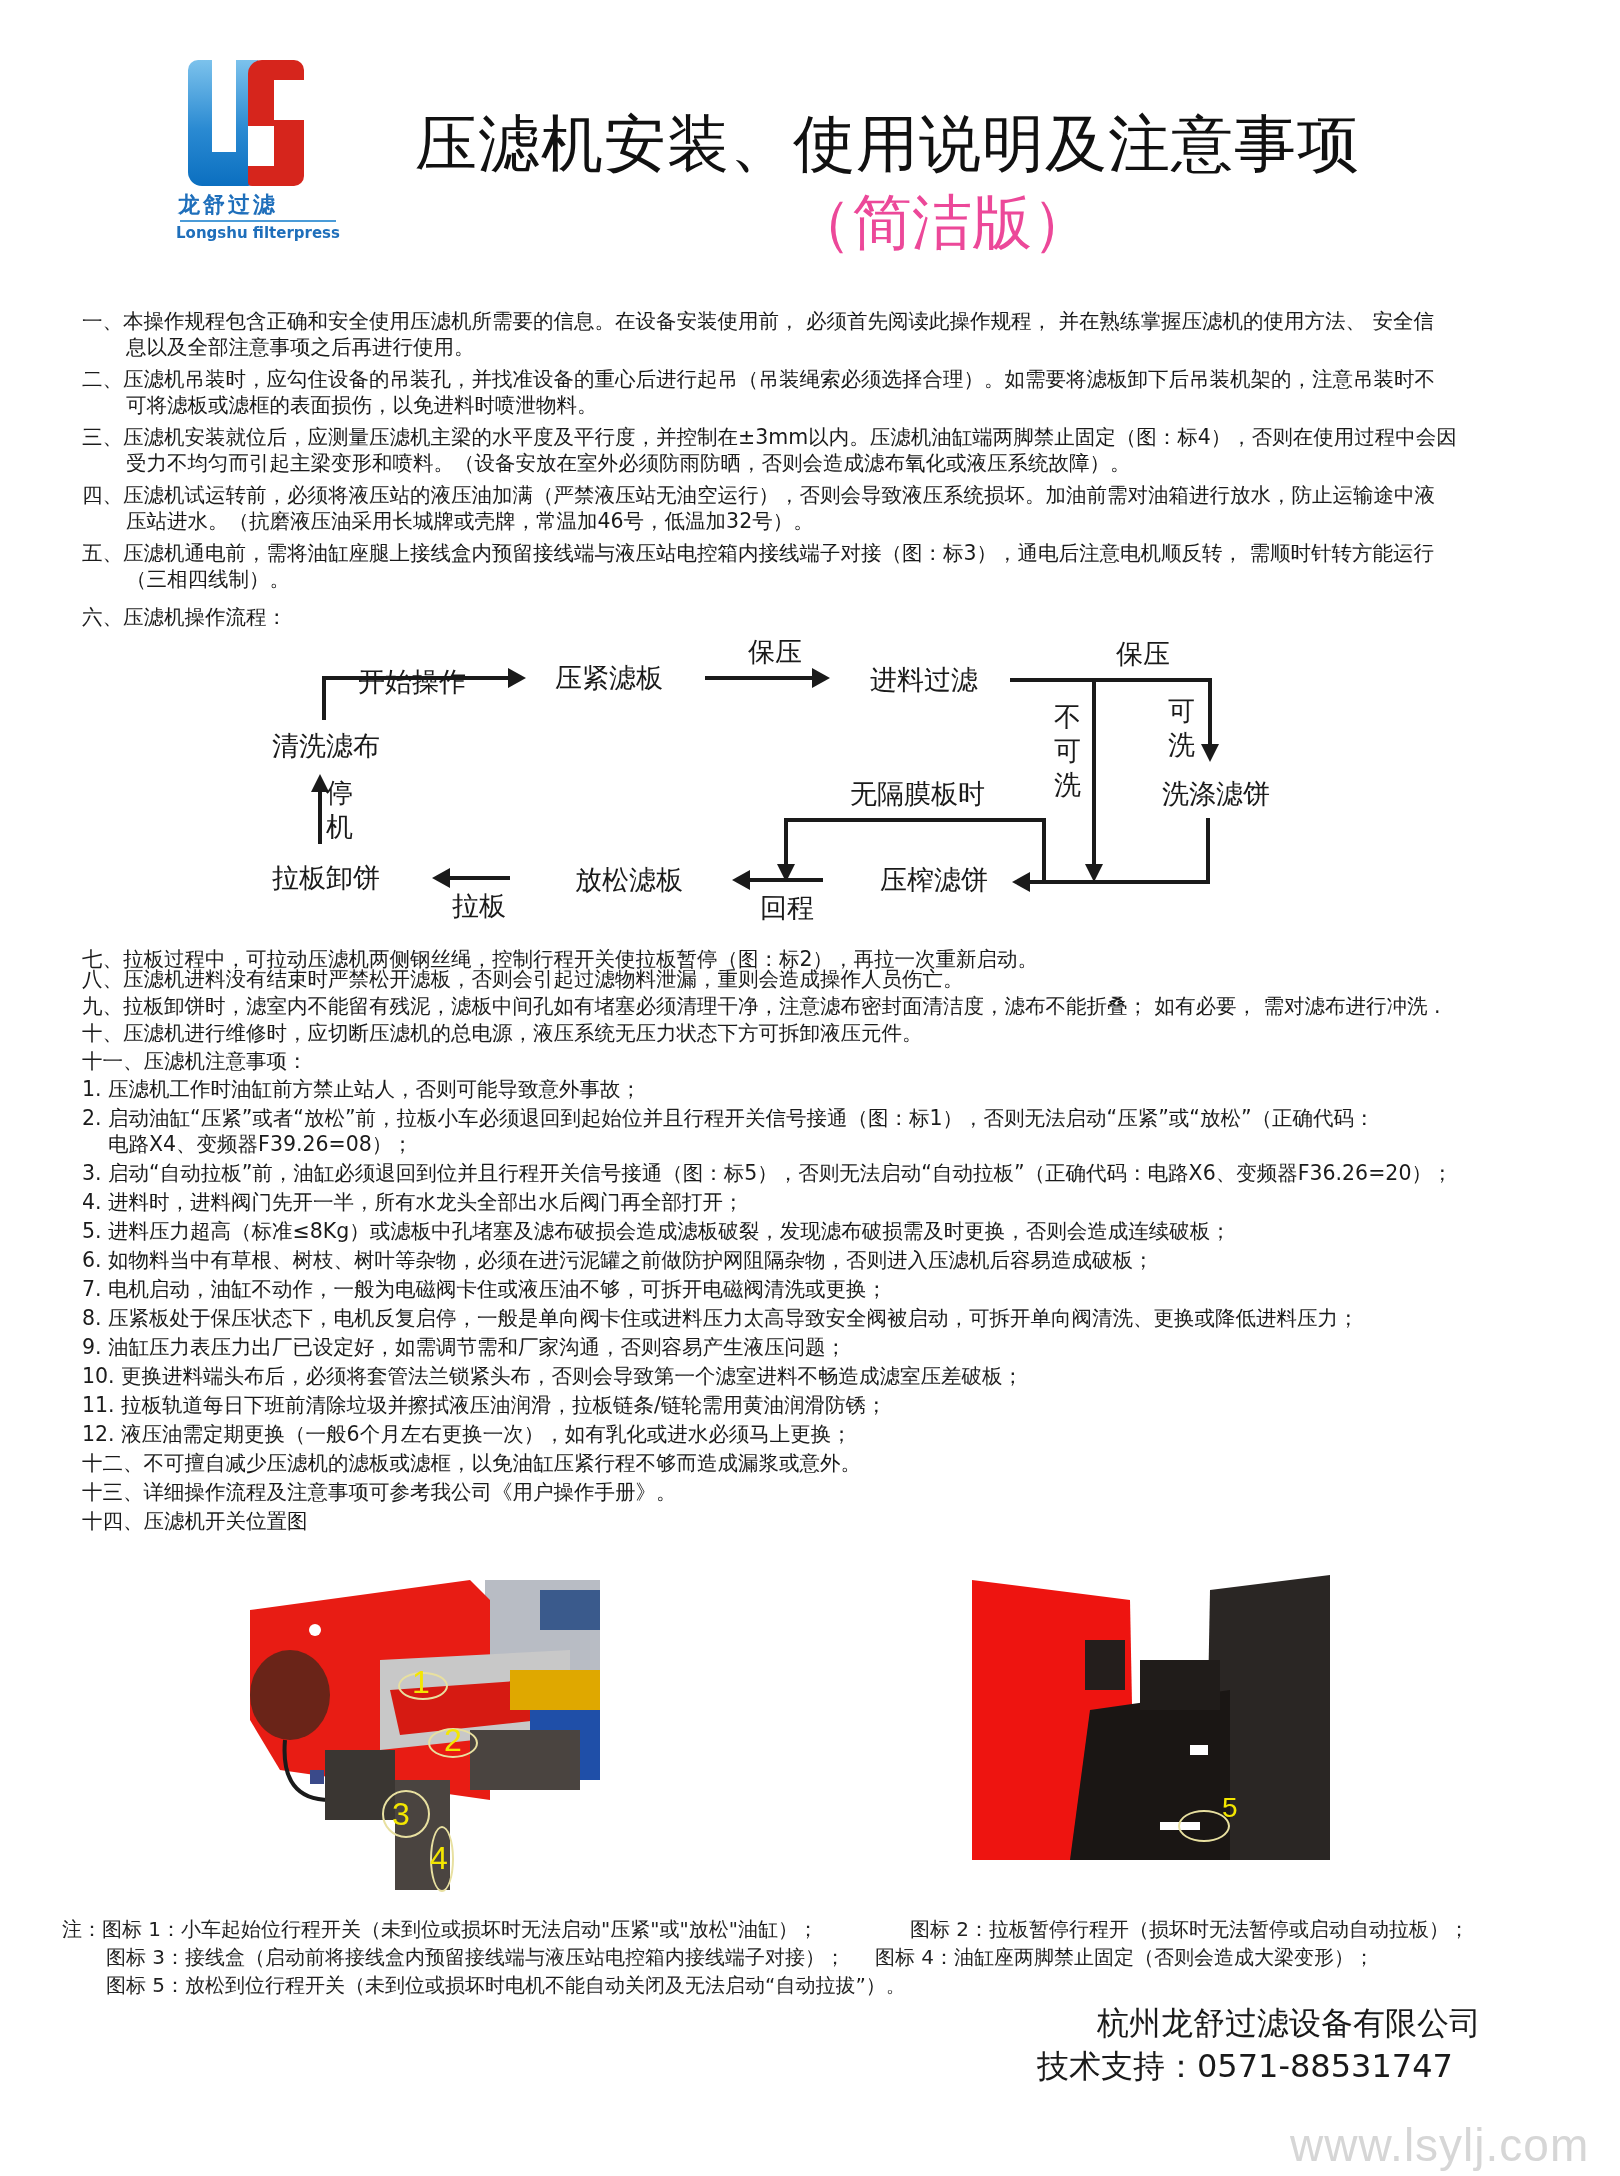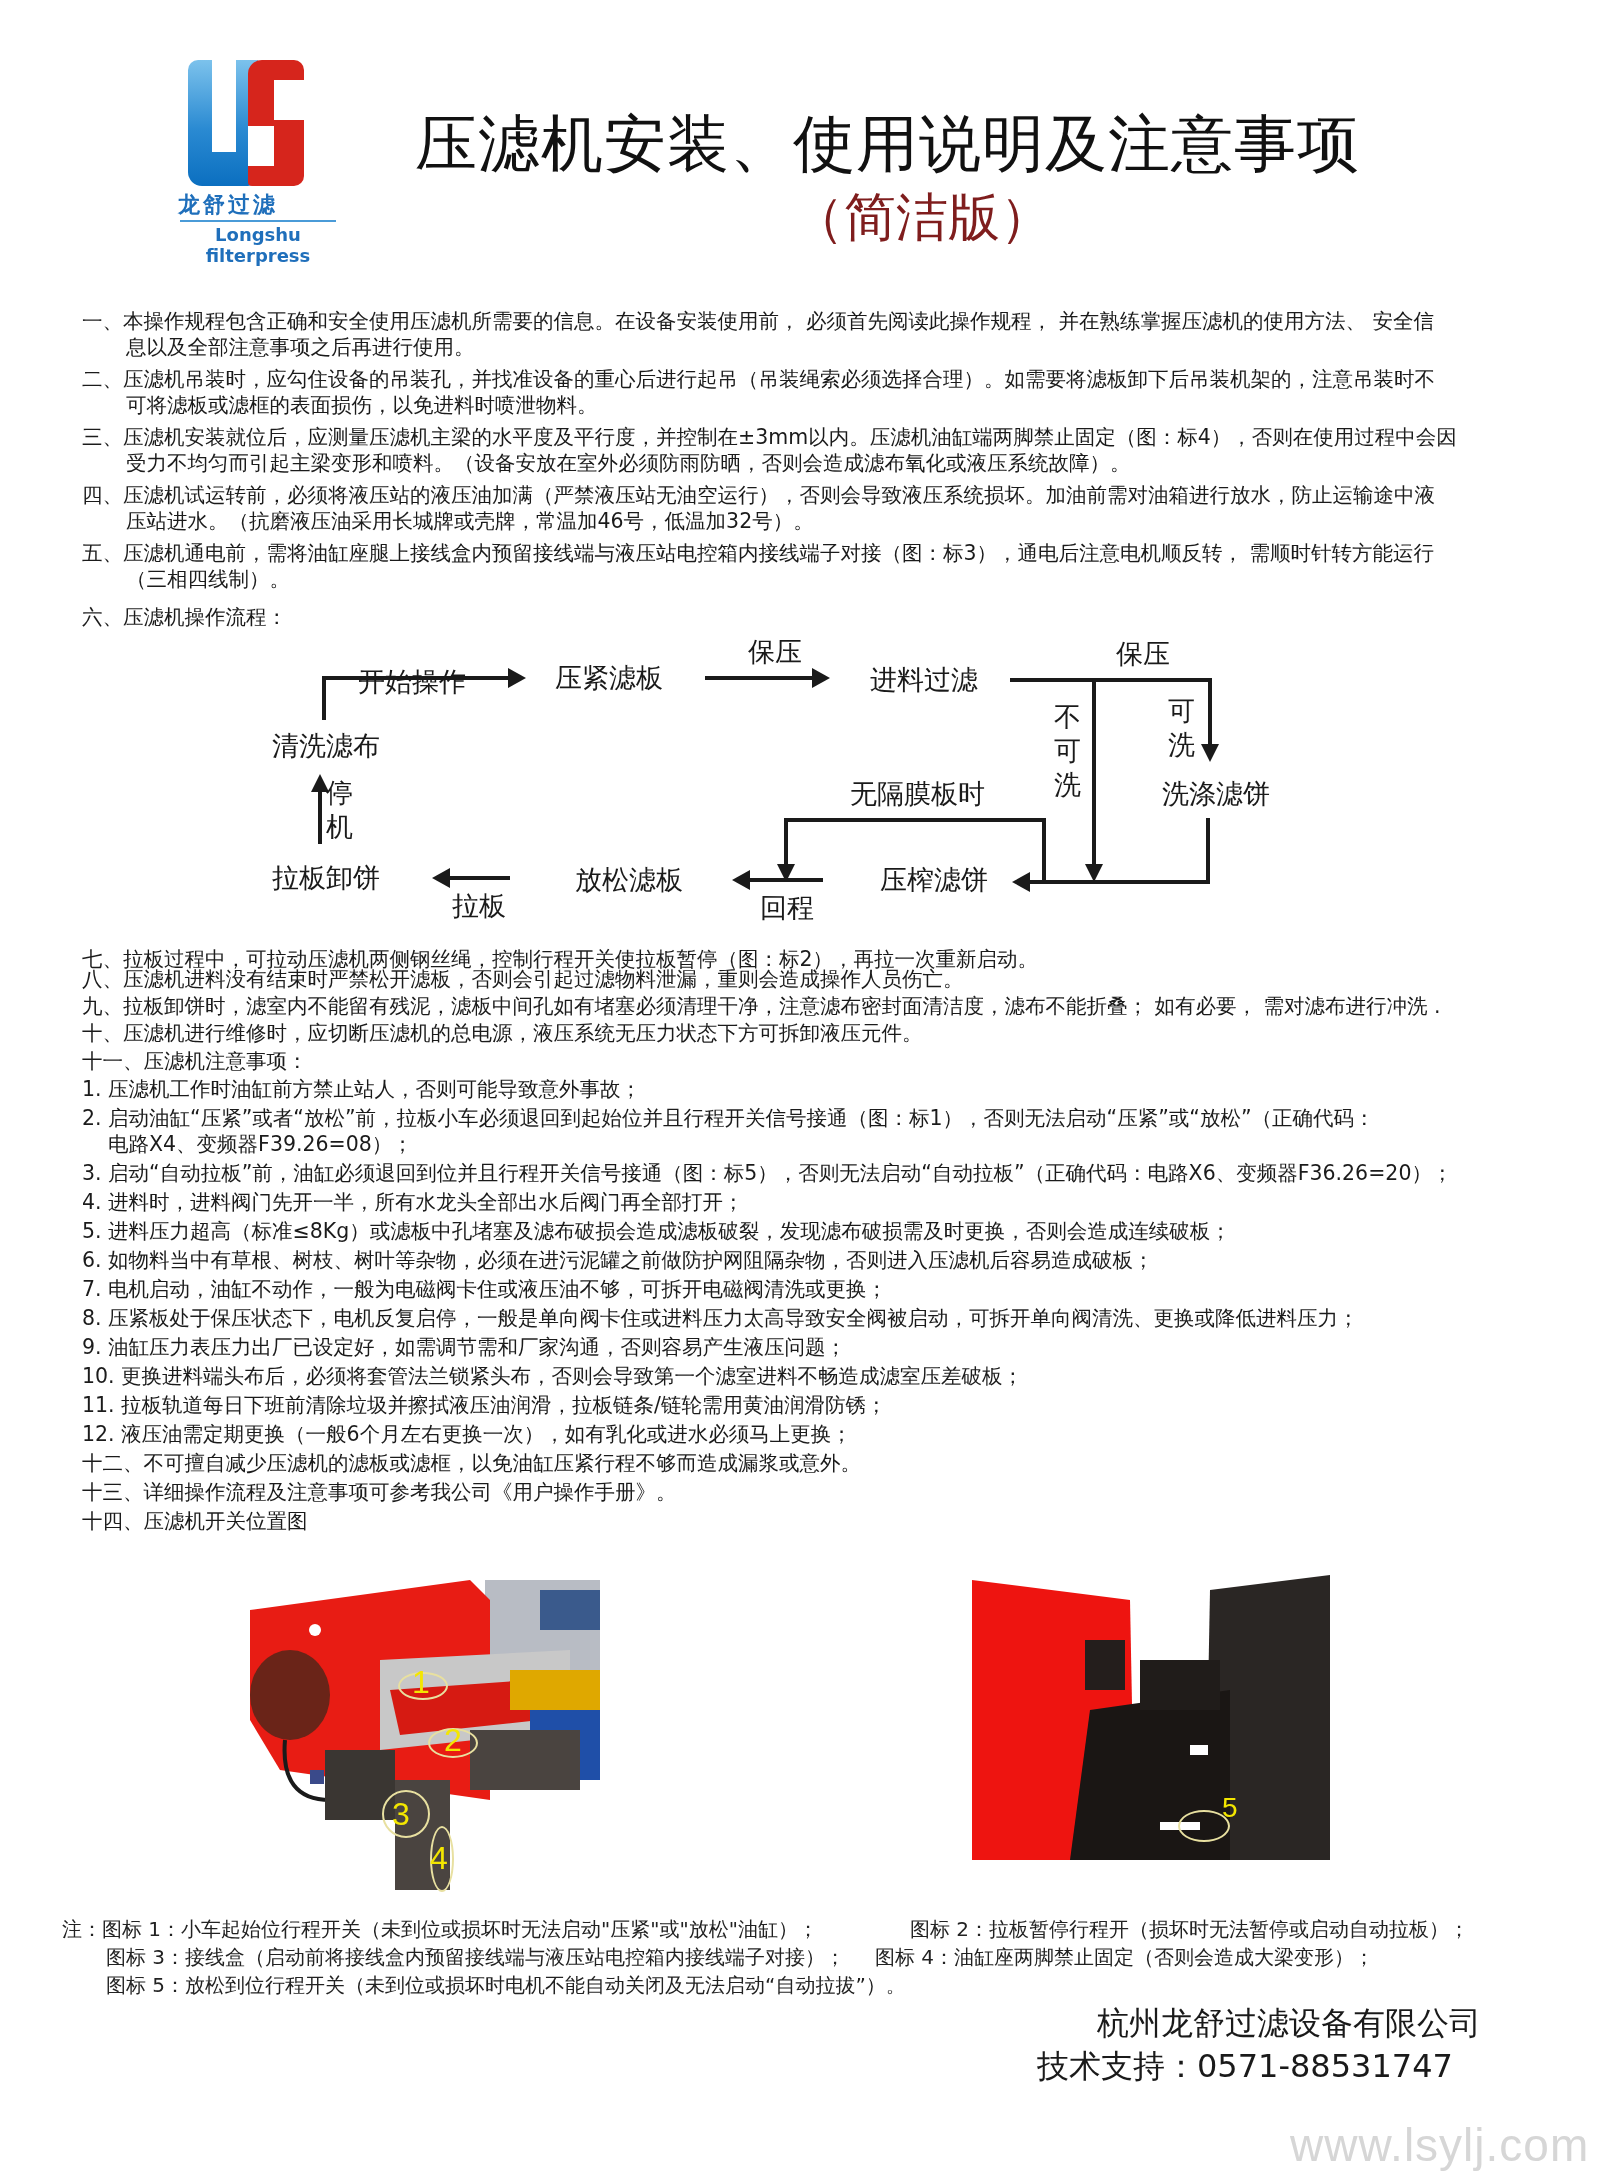--- a/index.html
+++ b/index.html
@@ -12,24 +12,24 @@
   
   .logo { left:188px; top:58px; width:140px; height:190px; }
   .logo-l { position:absolute; left:0; top:2px; width:70px; height:126px; border-radius:10px 0 10px 14px;
     background:linear-gradient(180deg,#7cc2ec 0%,#2a8ad2 55%,#0b6fc0 100%); }
   .logo-l-cut { position:absolute; left:24px; top:0; width:24px; height:94px; background:#fff; border-radius:0 0 0 0; }
   .logo-s { position:absolute; left:60px; top:2px; width:56px; height:126px; background:#d6251c; border-radius:14px 10px 10px 4px; }
   .logo-s-cut1 { position:absolute; left:86px; top:22px; width:30px; height:40px; background:#fff; }
   .logo-s-cut2 { position:absolute; left:60px; top:68px; width:26px; height:40px; background:#fff; }
   .logo-cn { position:absolute; left:-10px; top:132px; width:160px; text-align:left; font-size:22px; font-weight:bold; color:#1f6fbb; letter-spacing:3px; font-family:"DejaVu Serif", serif; }
   .logo-rule { position:absolute; left:-8px; top:162px; width:156px; height:2px; background:#4a9bd8; }
-  .logo-en { position:absolute; left:-12px; top:166px; width:164px; text-align:center; font-size:18px; font-weight:bold; color:#1f6fbb; }
+  .logo-en { position:absolute; left:-12px; top:166px; width:164px; text-align:center; font-size:15px; font-weight:bold; color:#1f6fbb; }
   
   .title1 { left:415px; top:102px; font-size:62px; letter-spacing:1px; color:#111; white-space:nowrap; }
-  .title2 { left:792px; top:183px; font-size:52px; color:#7f1d1d; white-space:nowrap; }
+  .title2 { left:792px; top:183px; font-size:60px; color:#ec4899; white-space:nowrap; }
   .line { position:absolute; left:82px; font-size:20.5px; line-height:26px; white-space:nowrap; color:#1b1b1b; }
   
   .fc-text { position:absolute; font-size:27px; white-space:nowrap; color:#1a1a1a; font-family:"DejaVu Serif", serif; }
   .fc-vtext { position:absolute; font-size:27px; width:30px; line-height:34px; color:#1a1a1a; font-family:"DejaVu Serif", serif; word-break:break-all; }
   .hl { position:absolute; height:4px; background:#1a1a1a; }
   .vl { position:absolute; width:4px; background:#1a1a1a; }
   .ar-r { position:absolute; width:0; height:0; border-top:10px solid transparent; border-bottom:10px solid transparent; border-left:18px solid #1a1a1a; }
   .ar-l { position:absolute; width:0; height:0; border-top:10px solid transparent; border-bottom:10px solid transparent; border-right:18px solid #1a1a1a; }
   .ar-d { position:absolute; width:0; height:0; border-left:9px solid transparent; border-right:9px solid transparent; border-top:18px solid #1a1a1a; }
   .ar-u { position:absolute; width:0; height:0; border-left:9px solid transparent; border-right:9px solid transparent; border-bottom:18px solid #1a1a1a; }

